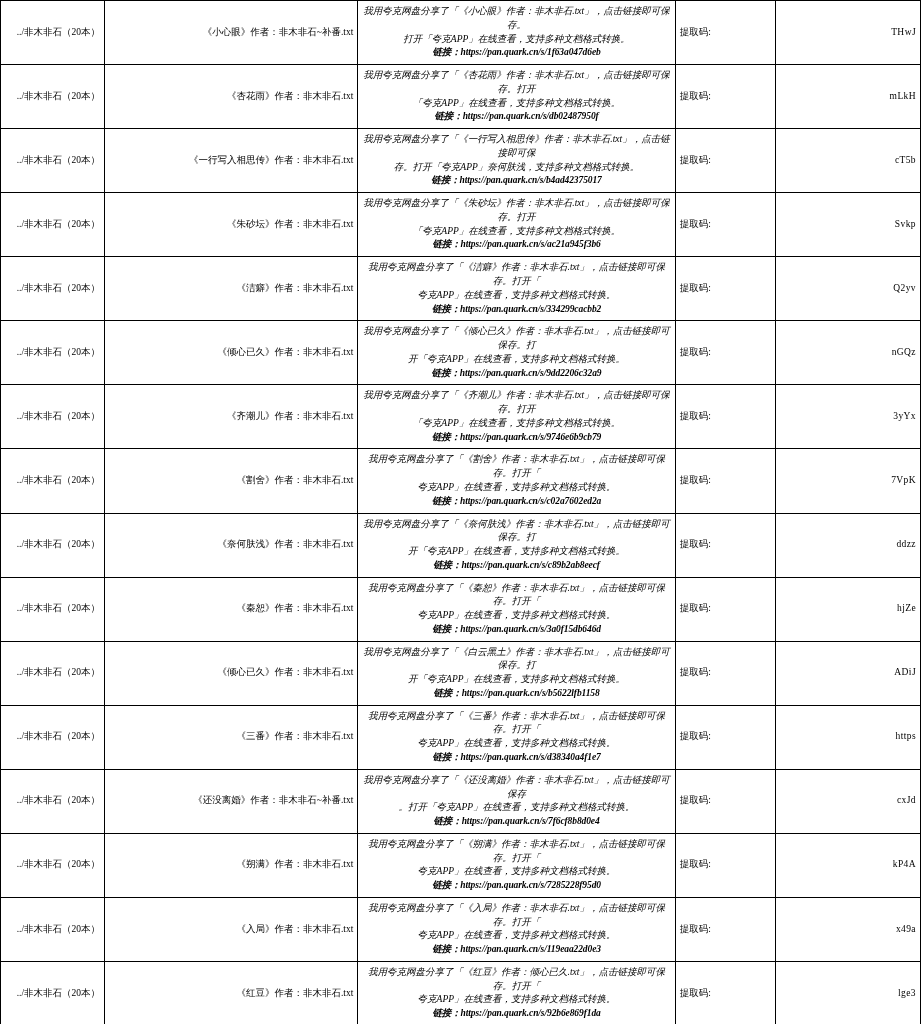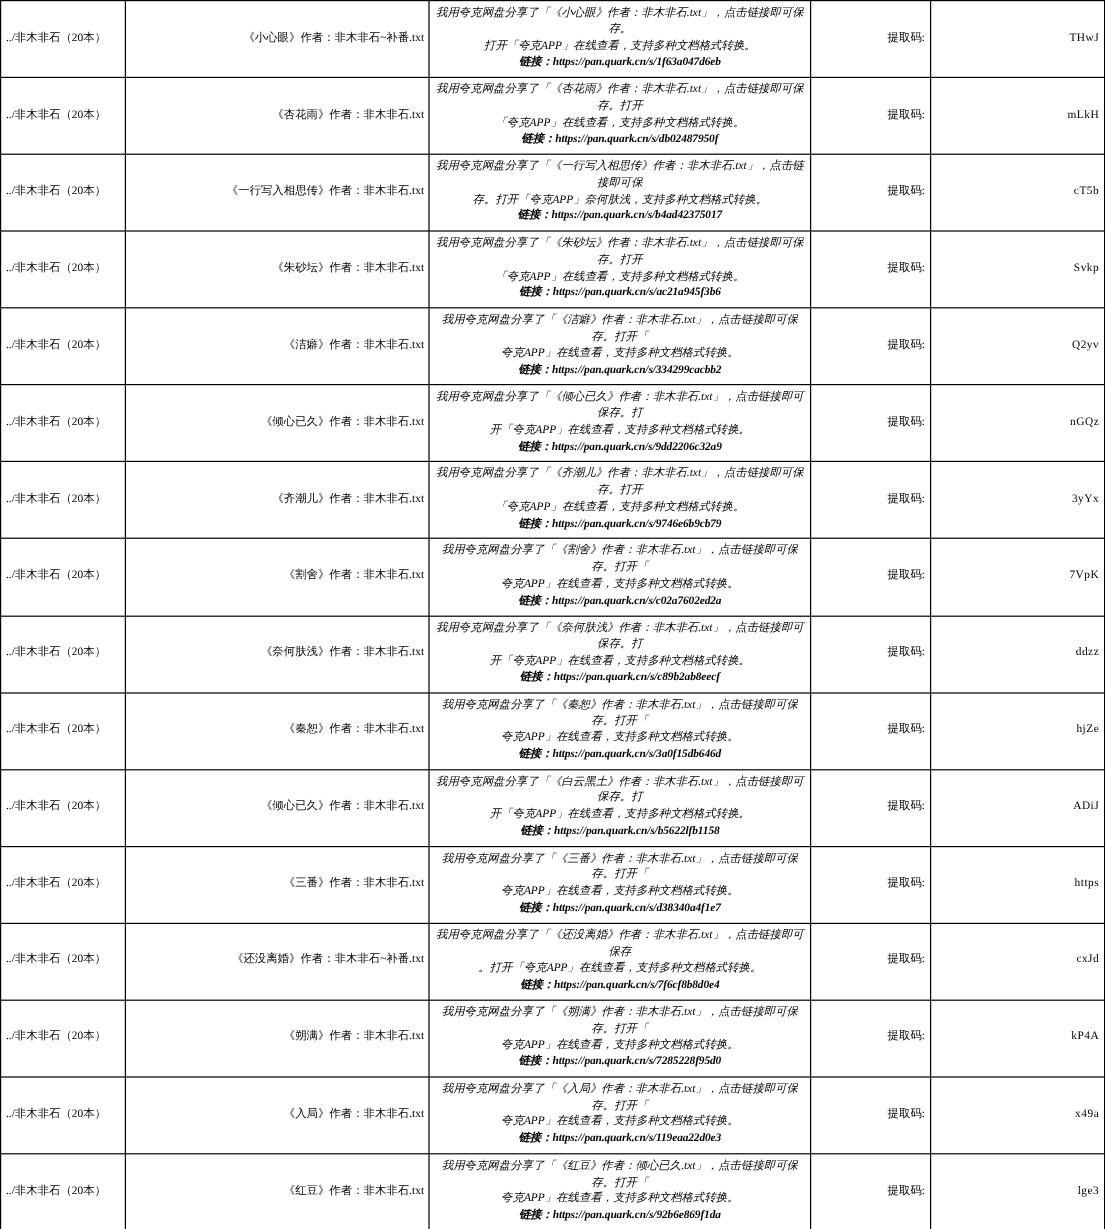--- a/index.html
+++ b/index.html
@@ -24,21 +24,21 @@
     font-size: 9.5px;
     line-height: 1.45;
   }
   col.c-path { width: 104px; }
   col.c-title { width: 253px; }
   col.c-desc  { width: 317px; }
   col.c-label { width: 100px; }
   col.c-code  { width: 145px; }
 
   td.path {
-    text-align: left;
+    text-align: right;
     padding-left: 6px;
     white-space: nowrap;
     overflow: hidden;
   }
   td.title {
     text-align: right;
     white-space: nowrap;
     overflow: hidden;
   }
   td.desc {
@@ -48,21 +48,21 @@
   td.desc .line {
     display: block;
     font-style: italic;
   }
   td.desc .link {
     font-family: "Liberation Serif", "DejaVu Serif", serif;
     font-weight: bold;
     letter-spacing: -0.1px;
   }
   td.label {
-    text-align: right;
+    text-align: left;
     white-space: nowrap;
   }
   td.code {
     text-align: right;
     font-family: Liberation Serif, serif;
     font-size: 9px;
     letter-spacing: 0.4px;
   }
   tr { height: 52px; }
 </style>

